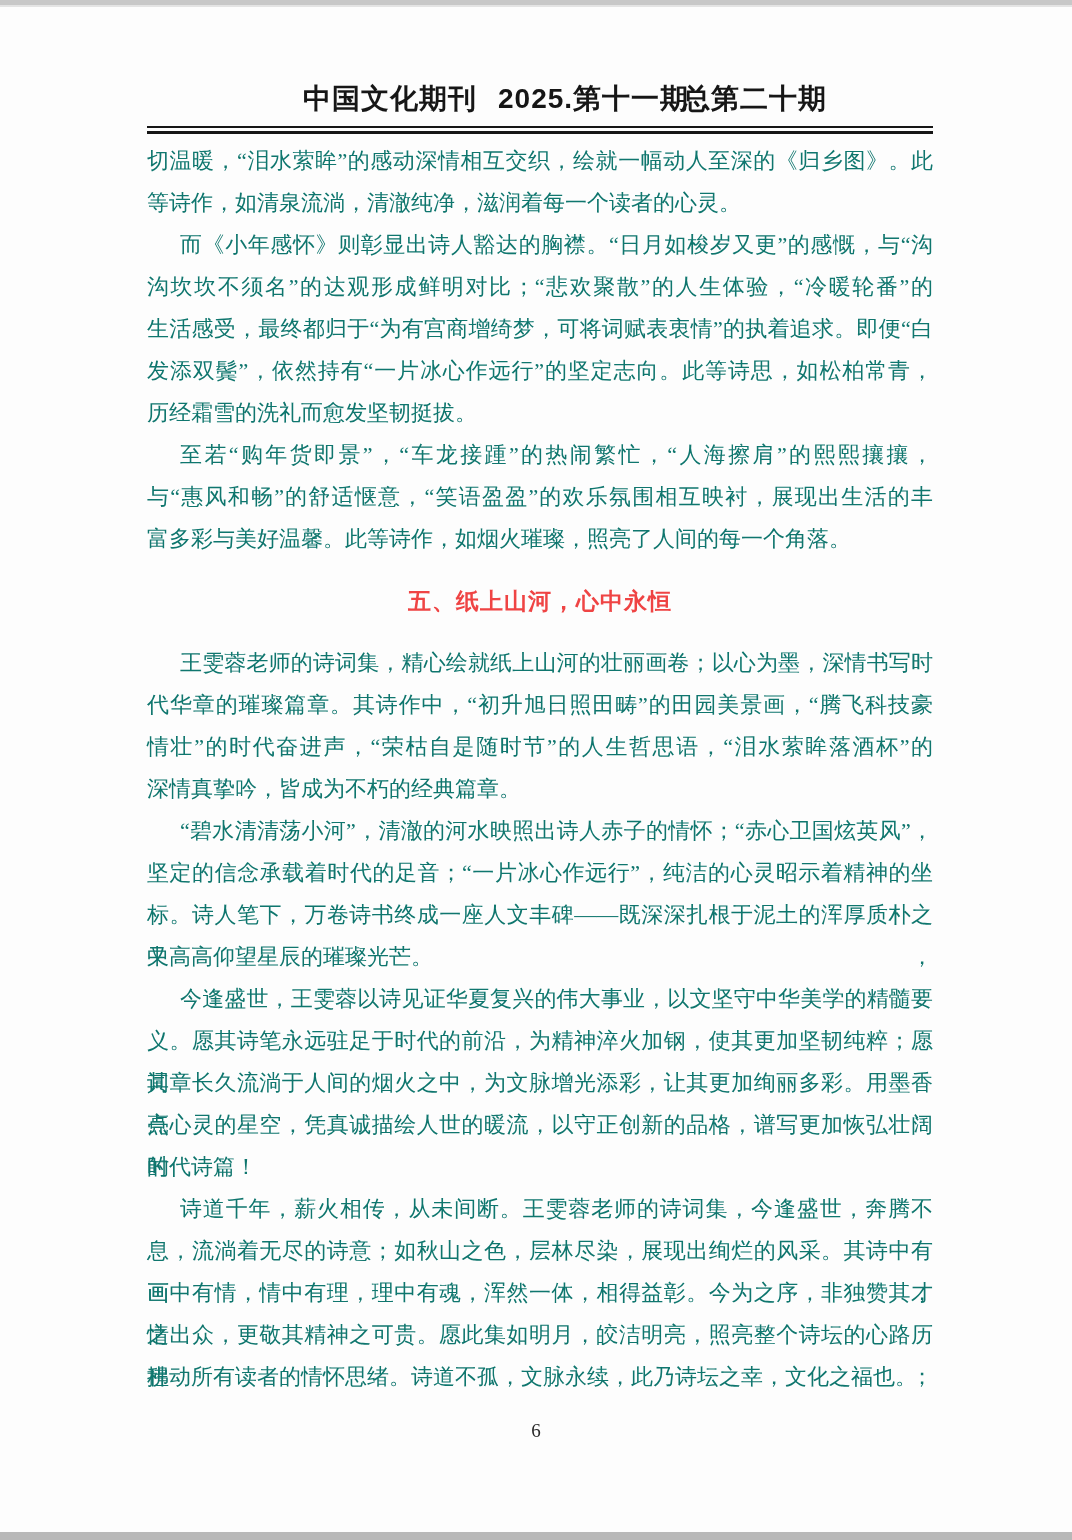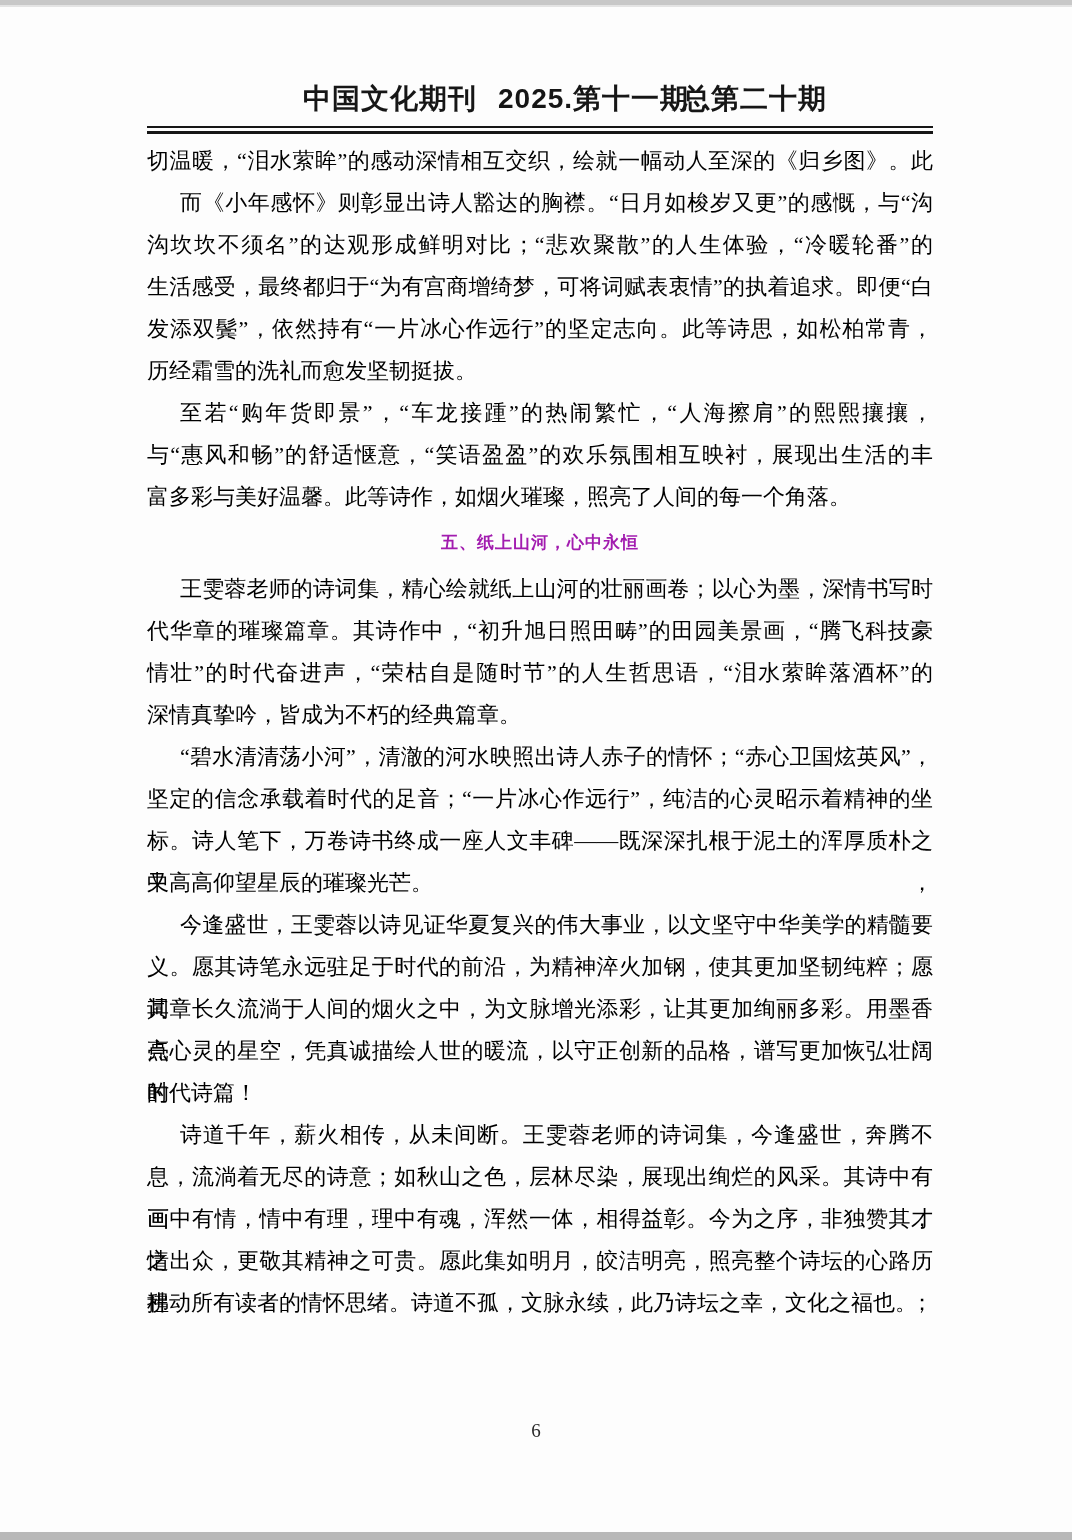--- a/index.html
+++ b/index.html
@@ -26,27 +26,27 @@
     position:absolute;top:126px;left:147px;width:786px;height:3px;
     border-top:2px solid #161616;border-bottom:3px solid #161616;
   }
 
   .doc-body{position:absolute;top:140px;left:147px;width:786px;font-size:22px;}
   .para{margin:0;}
   .line{
     height:42px;line-height:42px;
     text-align:justify;text-align-last:justify;
     white-space:normal;overflow:visible;
-    color:#000000;
+    color:#0f766e;
   }
   .line.last{text-align-last:left;}
   .line.indent{text-indent:33px;}
   .heading{
-    height:42px;line-height:42px;margin:4px 0;
-    text-align:center;font-weight:bold;font-size:17px;color:#a21caf;
+    height:42px;line-height:42px;margin:20px 0;
+    text-align:center;font-weight:bold;font-size:23px;color:#ef4444;
     font-family:"Liberation Sans","DejaVu Sans",sans-serif;
     letter-spacing:1px;
   }
   .page-number{
     position:absolute;top:1420px;left:0;width:1072px;
     text-align:center;font-size:19px;color:#2a2a2a;
   }
 </style>
 </head>
 <body>
@@ -58,20 +58,21 @@
   <span class="hdr-journal">中国文化期刊</span>
   <span class="hdr-issue">2025.第十一期</span>
   <span class="hdr-volume">总第二十期</span>
 </div>
 
 <div class="double-rule"></div>
 
 <main class="doc-body">
     <div class="para">
       <div class="line">切温暖，“泪水萦眸”的感动深情相互交织，绘就一幅动人至深的《归乡图》。此</div>
+      <div class="line last">等诗作，如清泉流淌，清澈纯净，滋润着每一个读者的心灵。</div>
     </div>
     <div class="para">
       <div class="line indent">而《小年感怀》则彰显出诗人豁达的胸襟。“日月如梭岁又更”的感慨，与“沟</div>
       <div class="line">沟坎坎不须名”的达观形成鲜明对比；“悲欢聚散”的人生体验，“冷暖轮番”的</div>
       <div class="line">生活感受，最终都归于“为有宫商增绮梦，可将词赋表衷情”的执着追求。即便“白</div>
       <div class="line">发添双鬓”，依然持有“一片冰心作远行”的坚定志向。此等诗思，如松柏常青，</div>
       <div class="line last">历经霜雪的洗礼而愈发坚韧挺拔。</div>
     </div>
     <div class="para">
       <div class="line indent">至若“购年货即景”，“车龙接踵”的热闹繁忙，“人海擦肩”的熙熙攘攘，</div>

